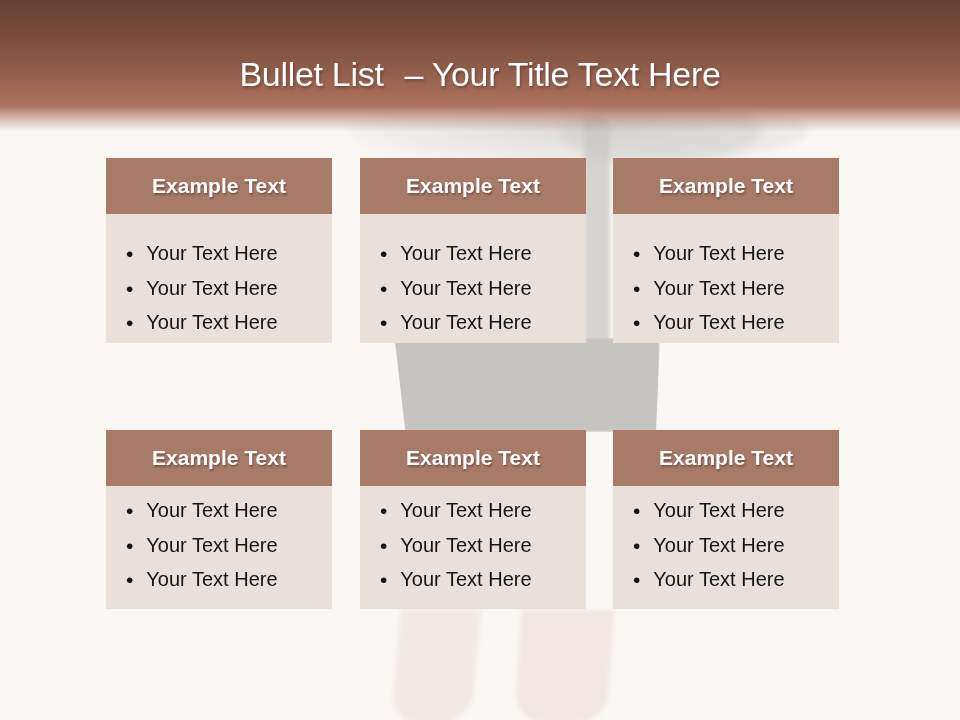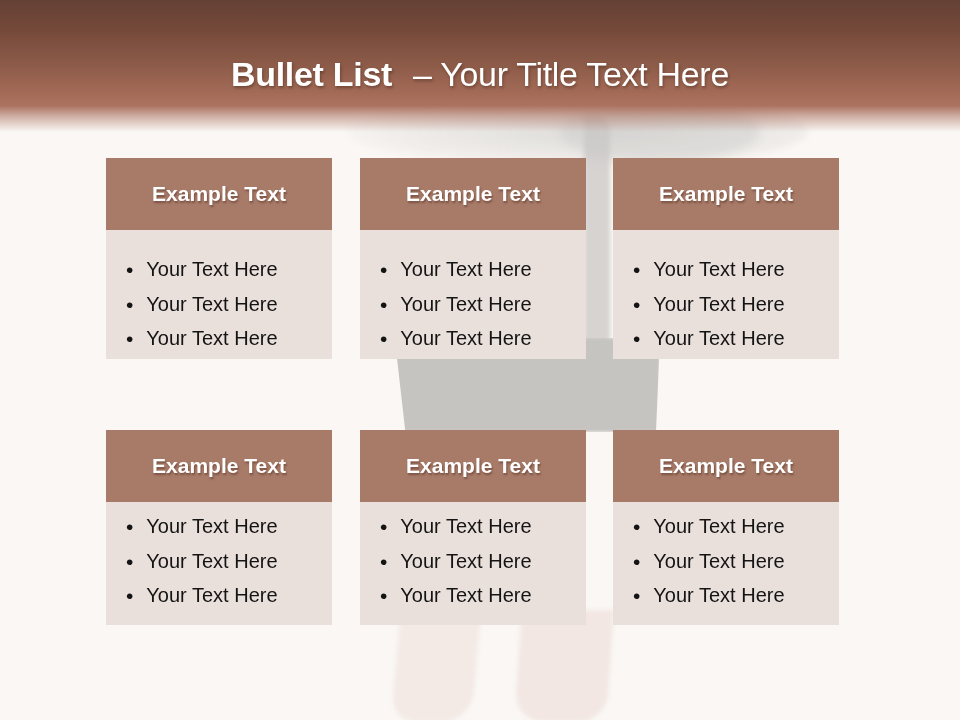--- a/index.html
+++ b/index.html
@@ -19,21 +19,21 @@
       #ab7260 80%,
       rgba(171,114,96,0.55) 88%,
       rgba(250,247,244,0) 100%);
   }
   .slide-title{
     position:absolute;left:0;top:54px;width:960px;z-index:3;
     text-align:center;color:#ffffff;font-size:34px;line-height:40px;
     text-shadow:1px 2px 3px rgba(60,30,20,0.45);
     letter-spacing:-0.3px;white-space:nowrap;
   }
-  .slide-title .t-bold{font-weight:bold;margin-right:21px;}
+  .slide-title .t-bold{font-weight:normal;margin-right:21px;}
   
   .ghost{position:absolute;z-index:1;}
   .g-arms{
     left:348px;top:94px;width:460px;height:74px;border-radius:50%;
     background:radial-gradient(ellipse at 55% 50%,
       rgba(198,196,194,0.55) 0%,
       rgba(222,220,218,0.40) 55%,
       rgba(230,228,226,0) 78%);
     filter:blur(3px);
   }
@@ -59,21 +59,21 @@
   .g-leg-right{
     left:518px;top:610px;width:92px;height:112px;
     background:#f2e7e3;filter:blur(2px);
     transform:skewX(-4deg);border-radius:0 0 28px 30px;
   }
   
   .bbox{position:absolute;width:226px;z-index:4;}
   .c1{left:106px}.c2{left:360px}.c3{left:613px}
   .r1{top:158px}.r2{top:430px}
   .bbox-header{
-    height:72px;background:#a87b69;
+    height:56px;background:#a87b69;
     display:flex;align-items:center;justify-content:center;
     color:#ffffff;font-weight:bold;font-size:21px;
     text-shadow:1px 2px 2px rgba(80,40,25,0.5);
   }
   .bbox-body{
     background:#e9dfdb;box-sizing:border-box;
     padding:22px 4px 0 20px;
   }
   .r1 .bbox-body{height:129px;}
   .r2 .bbox-body{height:123px;padding-top:7px;}

